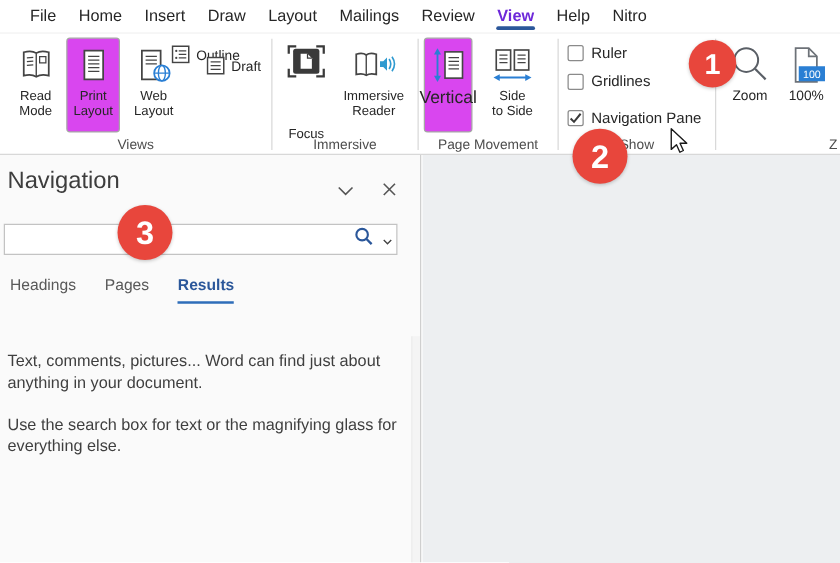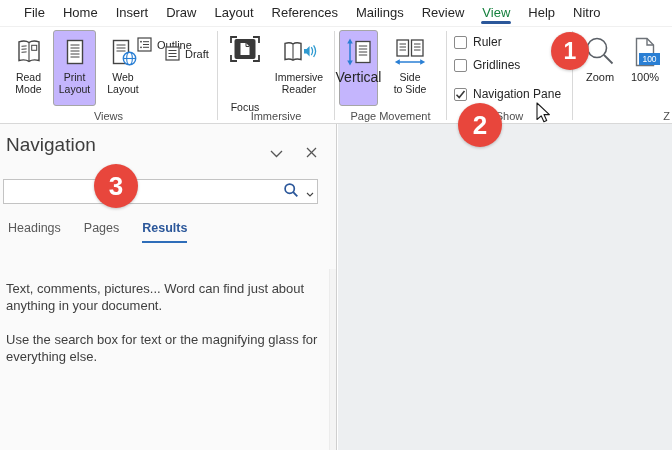--- a/index.html
+++ b/index.html
@@ -5,36 +5,36 @@
   * { box-sizing: border-box; margin: 0; padding: 0; }
   html,body { width:672px; height:450px; }
   body { font-family:"Liberation Sans","DejaVu Sans",sans-serif; background:#fff; }
   .app { position:relative; width:672px; height:450px; overflow:hidden; background:#fff; }
 
   
   .menubar { position:absolute; top:0; left:0; right:0; height:27px; display:flex;
              align-items:stretch; padding-left:15px; background:#fff; border-bottom:1px solid #f0f0f0; }
   .menu-item { position:relative; padding:0 9px; font-size:13px; color:#262626;
                line-height:26px; white-space:nowrap; cursor:default; }
-  .menu-item.active { font-weight:400; color:#15803d; }
+  .menu-item.active { font-weight:700; color:#6d28d9; }
   .menu-item.active::after { content:""; position:absolute; left:8px; right:8px; bottom:2px;
                height:3px; background:#2b579a; border-radius:2px; }
 
   
   .ribbon { position:absolute; top:27px; left:0; right:0; height:97px; background:#fff;
             border-bottom:1px solid #d8d8d8; }
   .rgroup { position:absolute; top:0; height:97px; }
   .rdivider { position:absolute; top:4px; height:89px; width:1px; background:#d9d9d9; }
   .group-label { position:absolute; top:83px; left:0; right:0; text-align:center;
                  font-size:11px; color:#4d4d4d; white-space:nowrap; }
   .bigbtn { position:absolute; top:3px; height:76px; display:flex; flex-direction:column;
             align-items:center; border:1px solid transparent; border-radius:3px; cursor:default; }
   .bigbtn .bicon { height:36px; display:flex; align-items:center; justify-content:center; margin-top:3px; }
   .bigbtn .blabel { font-size:10.5px; line-height:11.5px; color:#262626; text-align:center; margin-top:2px; }
-  .bigbtn.selected { background:#c4b5fd; border-color:#a6a6a6; }
+  .bigbtn.selected { background:#d946ef; border-color:#a6a6a6; }
   .smallbtn { position:absolute; display:flex; align-items:center; gap:5px; font-size:11px;
               color:#262626; height:18px; cursor:default; white-space:nowrap; }
   .chkrow { position:absolute; display:flex; align-items:center; gap:6px; font-size:12px;
             color:#262626; height:14px; cursor:default; white-space:nowrap; }
   .chkbox { width:13px; height:13px; background:#fff; border:1px solid #8a8a8a; border-radius:2px;
             display:flex; align-items:center; justify-content:center; }
   .chkbox svg { display:none; }
   .chkbox.checked svg { display:block; }
 
   
@@ -79,21 +79,20 @@
 <body>
 
 <div class="app">
 
   <div class="menubar">
     <div class="menu-item">File</div>
     <div class="menu-item">Home</div>
     <div class="menu-item">Insert</div>
     <div class="menu-item">Draw</div>
     <div class="menu-item">Layout</div>
-    <div class="menu-item">References</div>
     <div class="menu-item">Mailings</div>
     <div class="menu-item">Review</div>
     <div class="menu-item active">View</div>
     <div class="menu-item">Help</div>
     <div class="menu-item">Nitro</div>
   </div>
 
   <div class="ribbon">
 
     <div class="rgroup" style="left:0;width:217px;">

